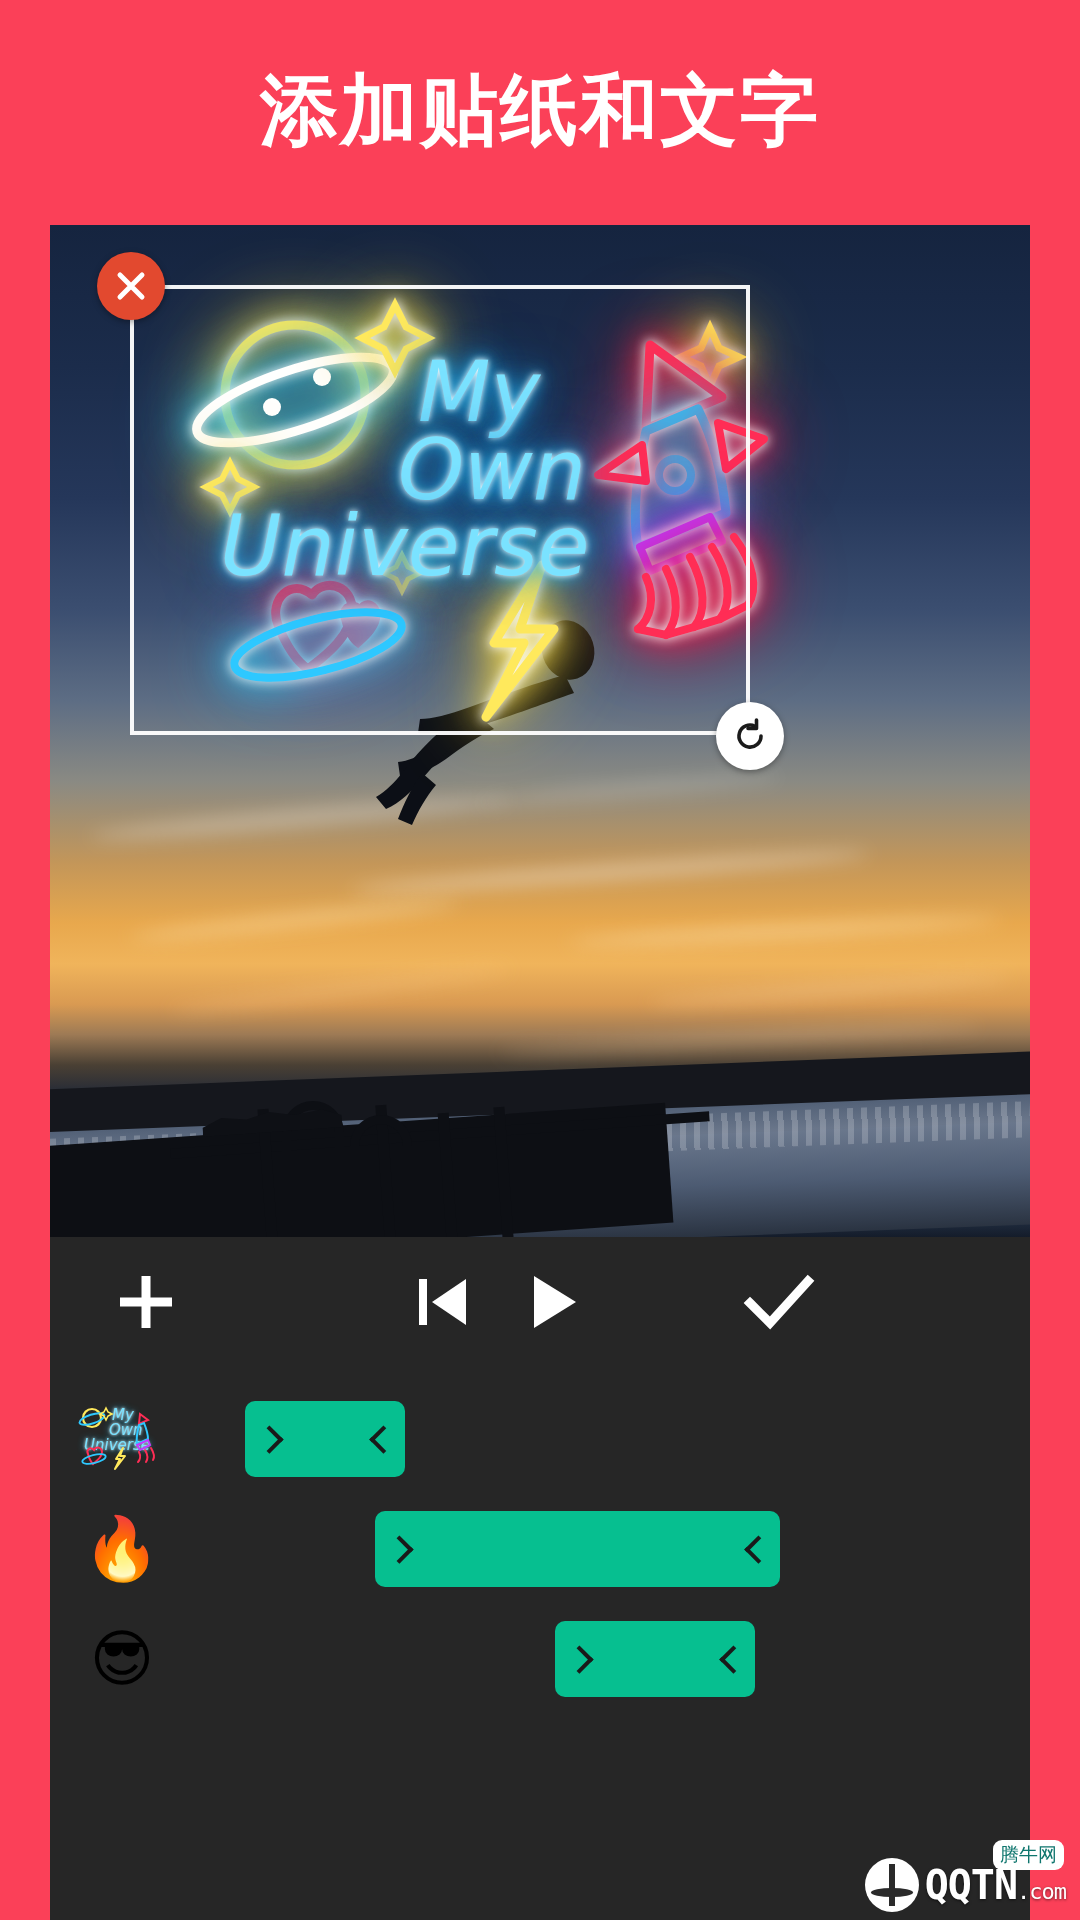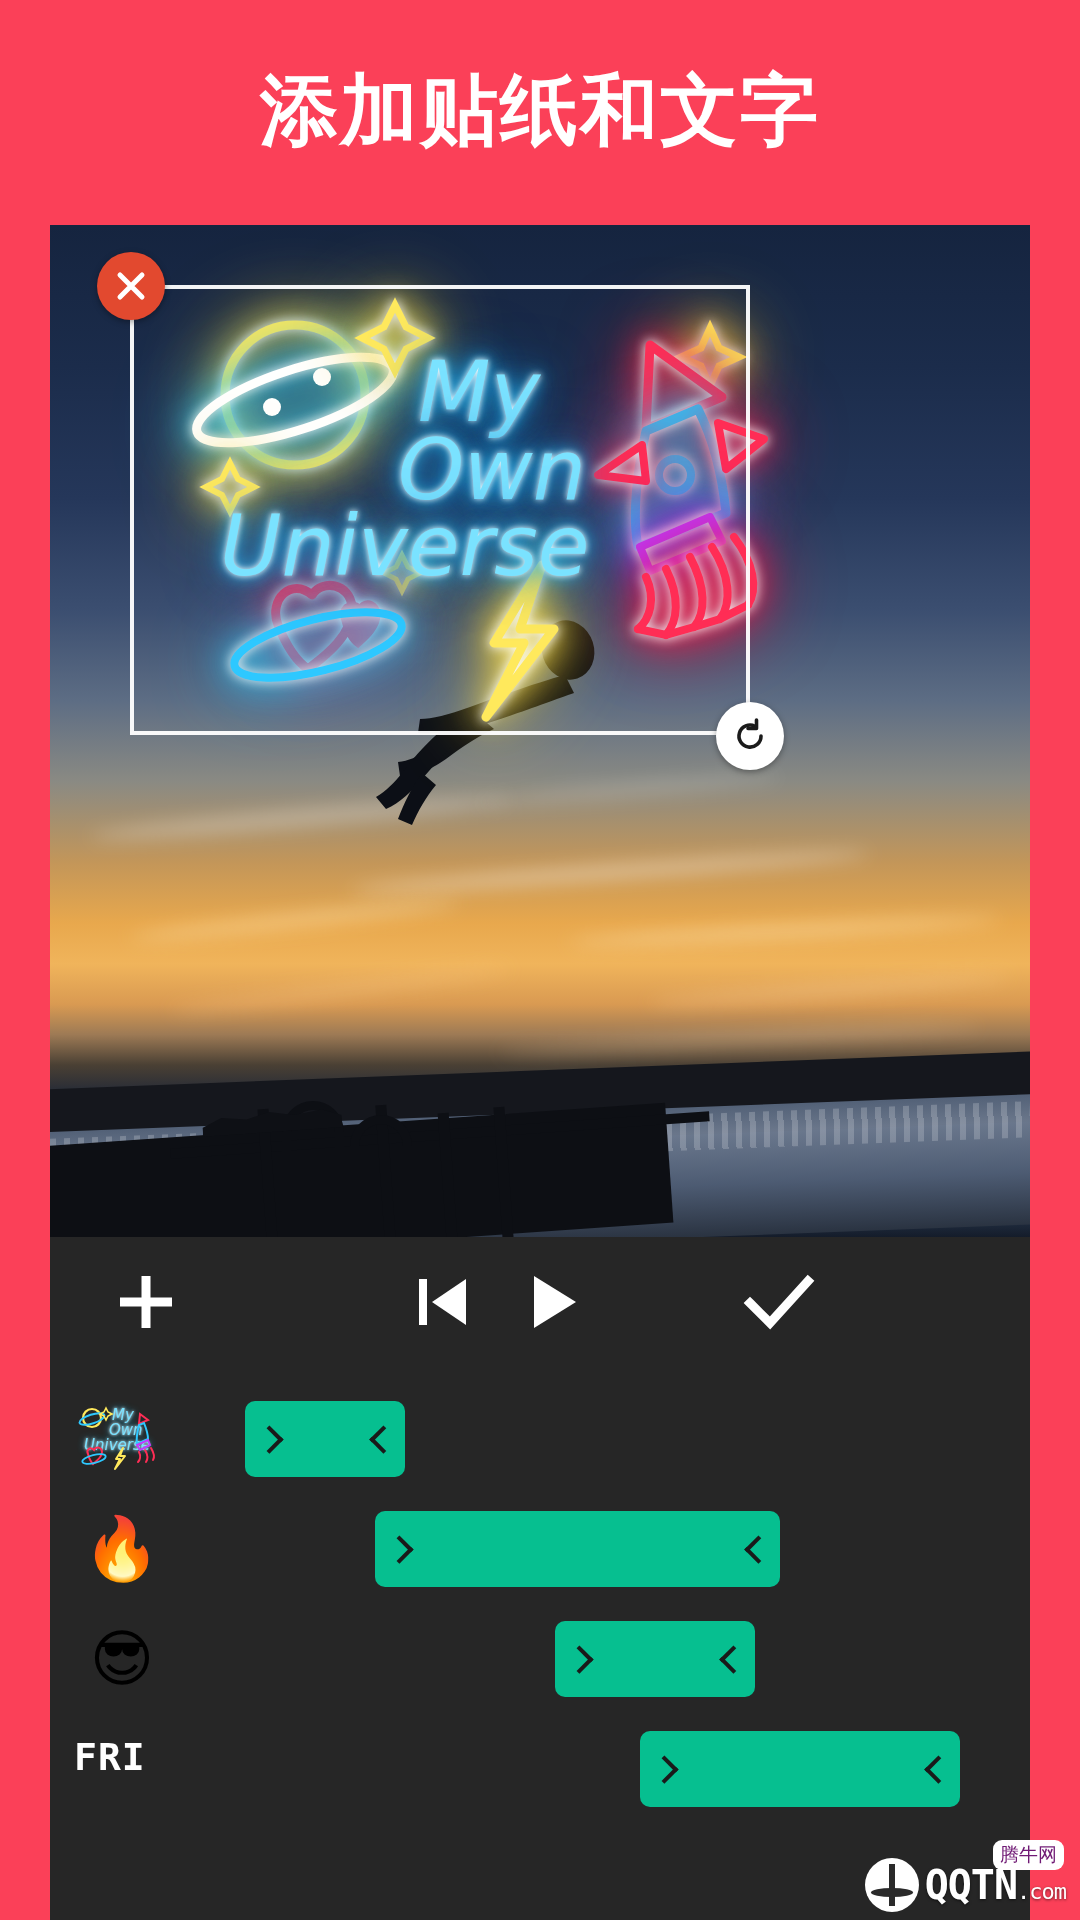--- a/index.html
+++ b/index.html
@@ -360,21 +360,21 @@
     font-weight: 700;
     font-size: 40px;
     letter-spacing: -1px;
     text-shadow: 0 1px 3px rgba(0,0,0,.6);
   }
   .wm-text .dotcom { font-size: 22px; font-weight: 400; }
   .wm-badge {
     position: absolute;
     right: 2px; top: -18px;
     background: #ffffff;
-    color: #701a75;
+    color: #0f766e;
     font-size: 19px;
     padding: 2px 7px;
     border-radius: 9px;
     font-family: "DejaVu Sans", sans-serif;
     white-space: nowrap;
     text-align: right;
   }
 </style>
 </head>
 <body>
@@ -546,24 +546,20 @@
     <div class="track" style="top:138px;">
       <div class="track-thumb">🔥</div>
       <div class="clip" style="left:325px;width:405px;"></div>
     </div>
 
     <div class="track" style="top:248px;">
       <div class="track-thumb">😎</div>
       <div class="clip" style="left:505px;width:200px;"></div>
     </div>
 
-    <div class="track" style="top:358px;">
-      <div class="track-label-fri">FRI</div>
-      <div class="clip" style="left:590px;width:320px;"></div>
-    </div>
   </div>
 </div>
 
 <div class="watermark">
   <div class="wm-globe"></div>
   <div class="wm-text">
     <span>QQTN</span><span class="dotcom">.com</span>
   </div>
   <div class="wm-badge">腾牛网</div>
 </div>

